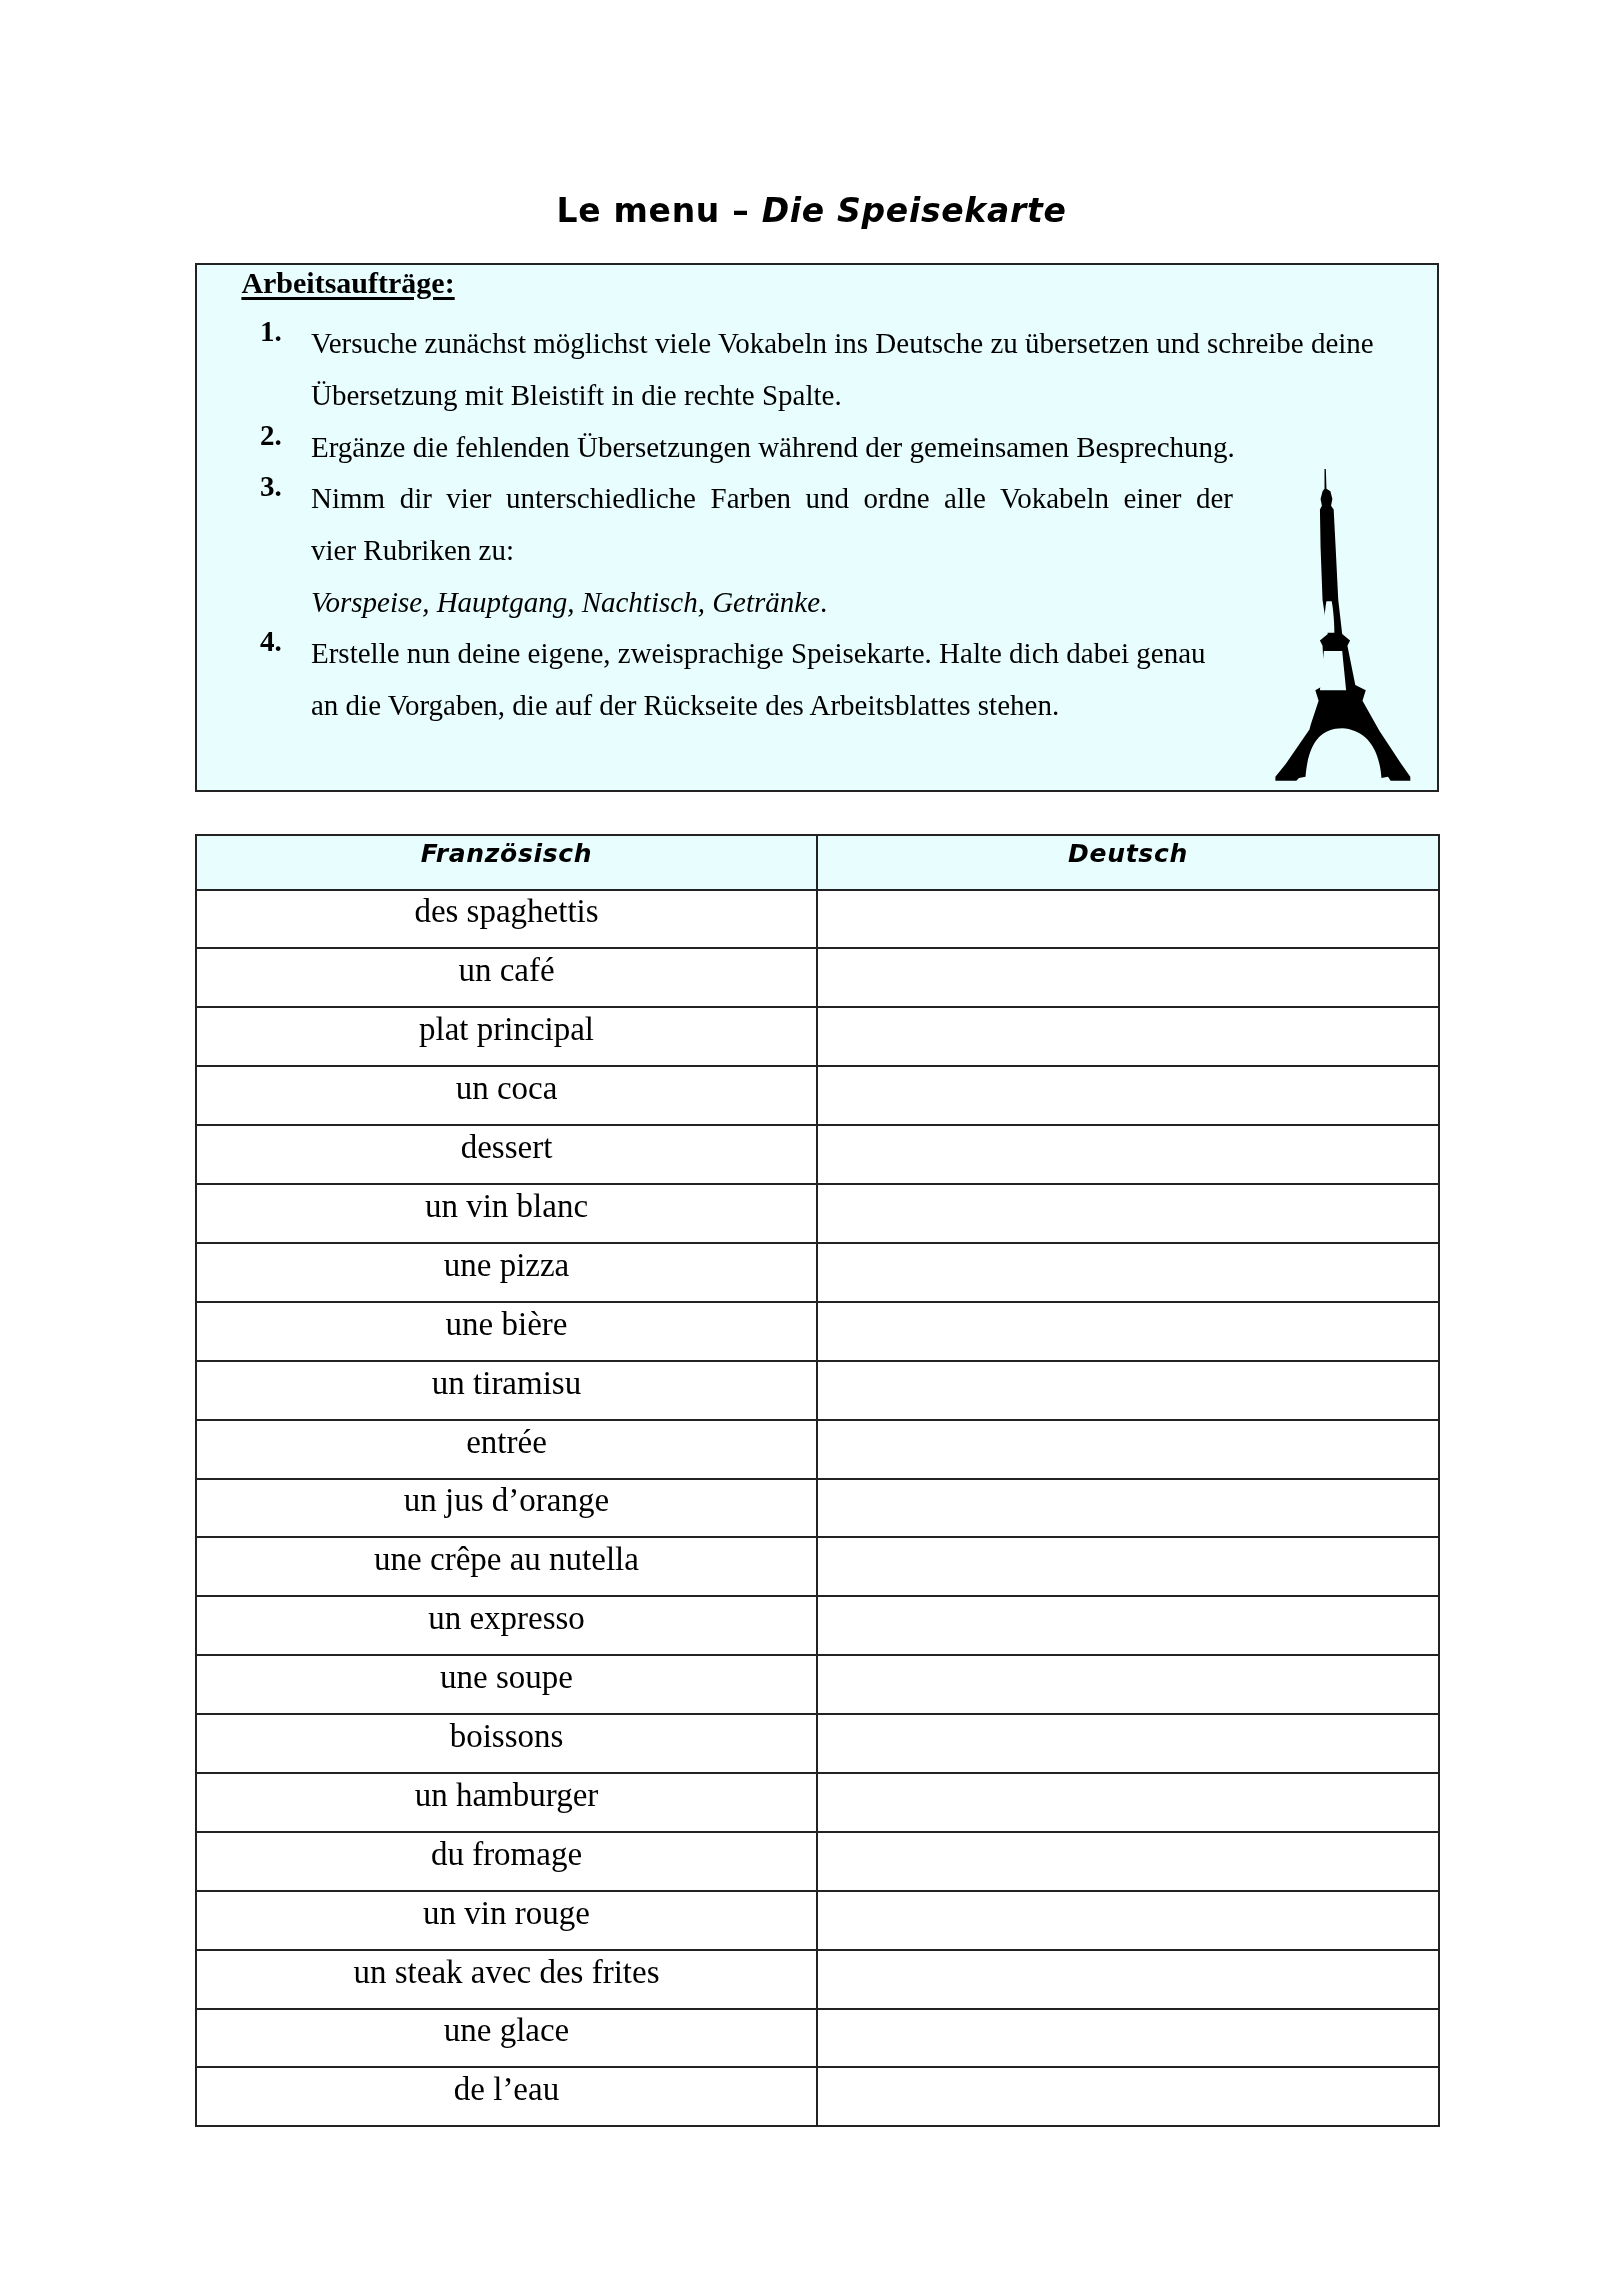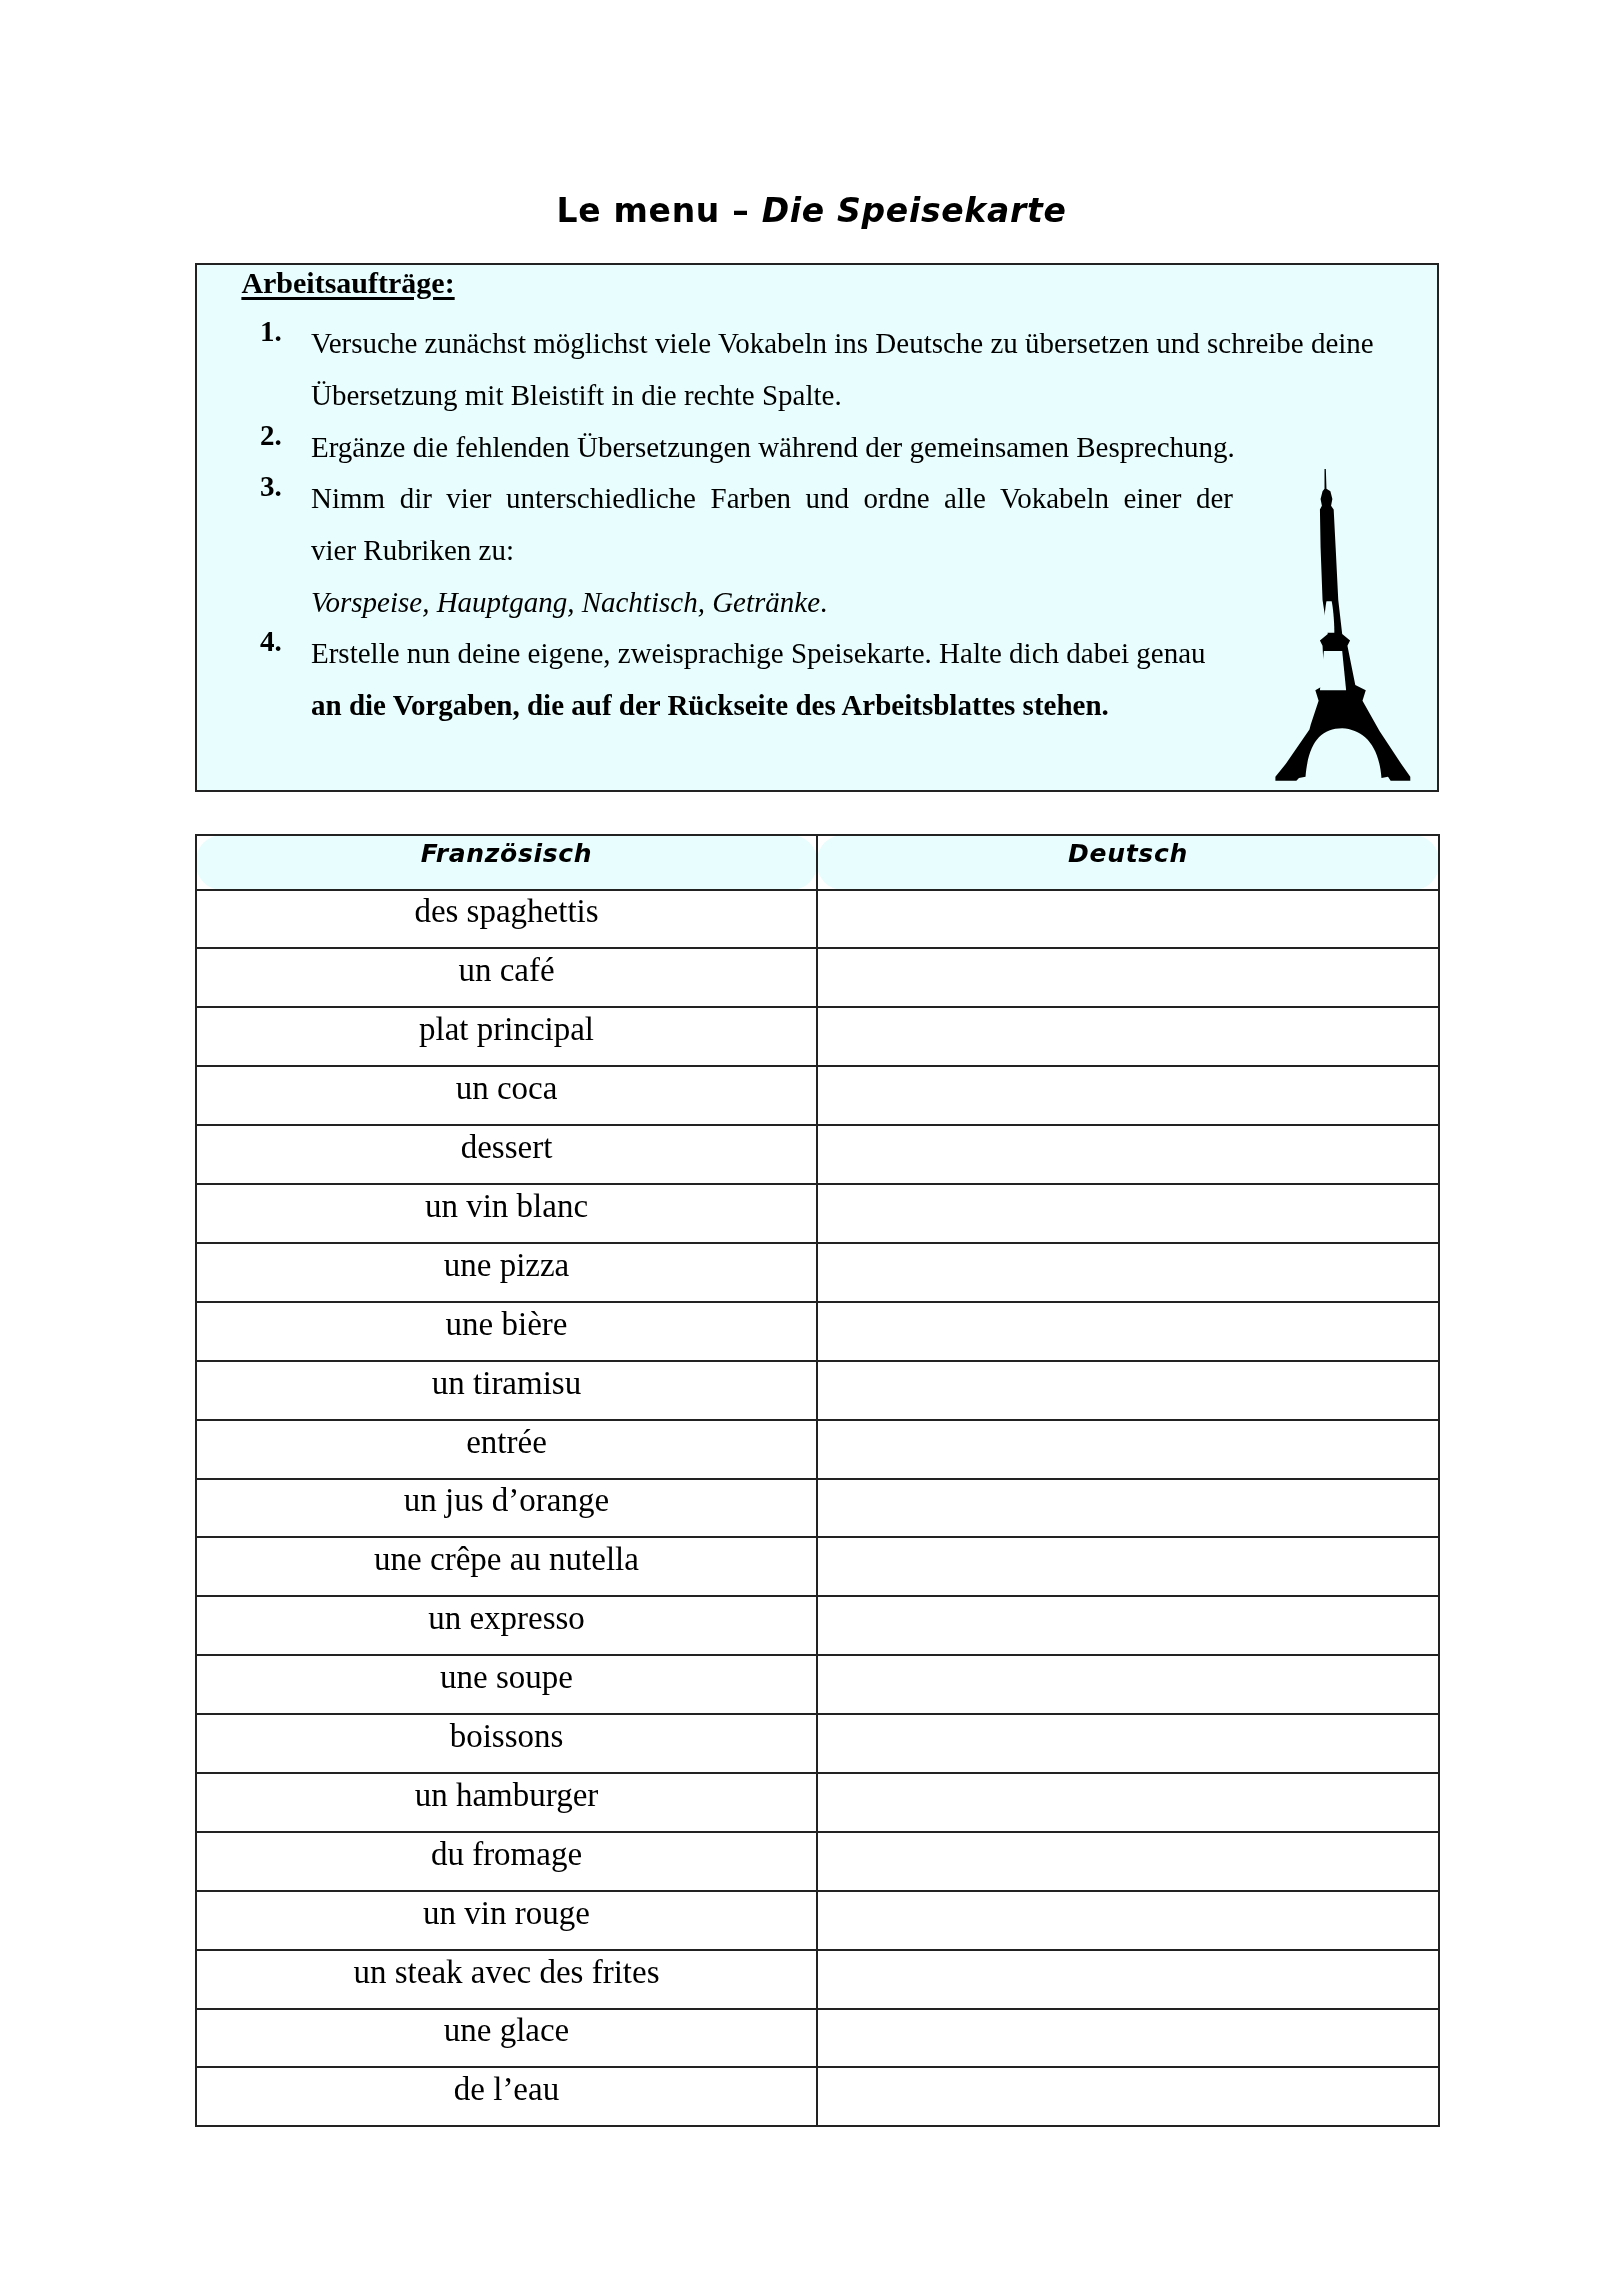--- a/index.html
+++ b/index.html
@@ -35,21 +35,21 @@
       position: absolute; left: 195px; top: 834px; width: 1244px;
       border-collapse: collapse; table-layout: fixed;
     }
     table.vocab td, table.vocab th {
       border: 2px solid #222; height: 53px; padding: 0; vertical-align: top;
       text-align: center;
     }
     table.vocab th {
       background: #e8fdfd; height: 50px;
       font-family: "DejaVu Sans", sans-serif; font-weight: bold; font-style: italic;
-      font-size: 25px; padding-top: 2.6px; letter-spacing: 0.7px; border-radius: 26px;
+      font-size: 25px; padding-top: 2.6px; letter-spacing: 0.7px;
     }
     table.vocab td.fr {
       font-family: "Liberation Serif", serif; font-size: 33px; color: #000;
       line-height: 35px; padding-top: 3.9px;
     }
     col.c1 { width: 621px; }
     col.c2 { width: 622px; }
   </style>
 </head>
 <body>
@@ -68,21 +68,21 @@
   <div class="task-num" style="top:154px;">2.</div>
   <div class="task-line" style="top:154px;">Ergänze die fehlenden Übersetzungen während der gemeinsamen Besprechung.</div>
 
   <div class="task-num" style="top:205px;">3.</div>
   <div class="task-line justify3" style="top:205px;">Nimm dir vier unterschiedliche Farben und ordne alle Vokabeln einer der</div>
   <div class="task-line" style="top:257px;">vier Rubriken zu:</div>
   <div class="task-line" style="top:309px;"><span style="font-style:italic;">Vorspeise, Hauptgang, Nachtisch, Getränke</span><span>.</span></div>
 
   <div class="task-num" style="top:360px;">4.</div>
   <div class="task-line" style="top:360px;">Erstelle nun deine eigene, zweisprachige Speisekarte. Halte dich dabei genau</div>
-  <div class="task-line" style="top:412px;font-weight:bold;">an die Vorgaben, die auf der Rückseite des Arbeitsblattes stehen.</div>
+  <div class="task-line" style="top:412px;">an die Vorgaben, die auf der Rückseite des Arbeitsblattes stehen.</div>
 
   <svg class="eiffel" viewBox="0 0 264 478" xmlns="http://www.w3.org/2000/svg">
     <path fill="#000" d="
       M131 0 L133 0 L134 30 L140 34 L143 46 L141 56 L145 62
       L148 120 L152 200 L158 252 L170 262 L166 270
       L178 330 L194 338 L189 354
       L215 400 L248 450 L262 470 L262 476 L232 476 L228 470 L218 472
       C214 420 190 398 158 396 C124 396 106 420 102 470
       L92 472 L88 476 L56 476 L56 470 L72 450 L108 398 L110 390
       L122 354 L117 338 L131 330

